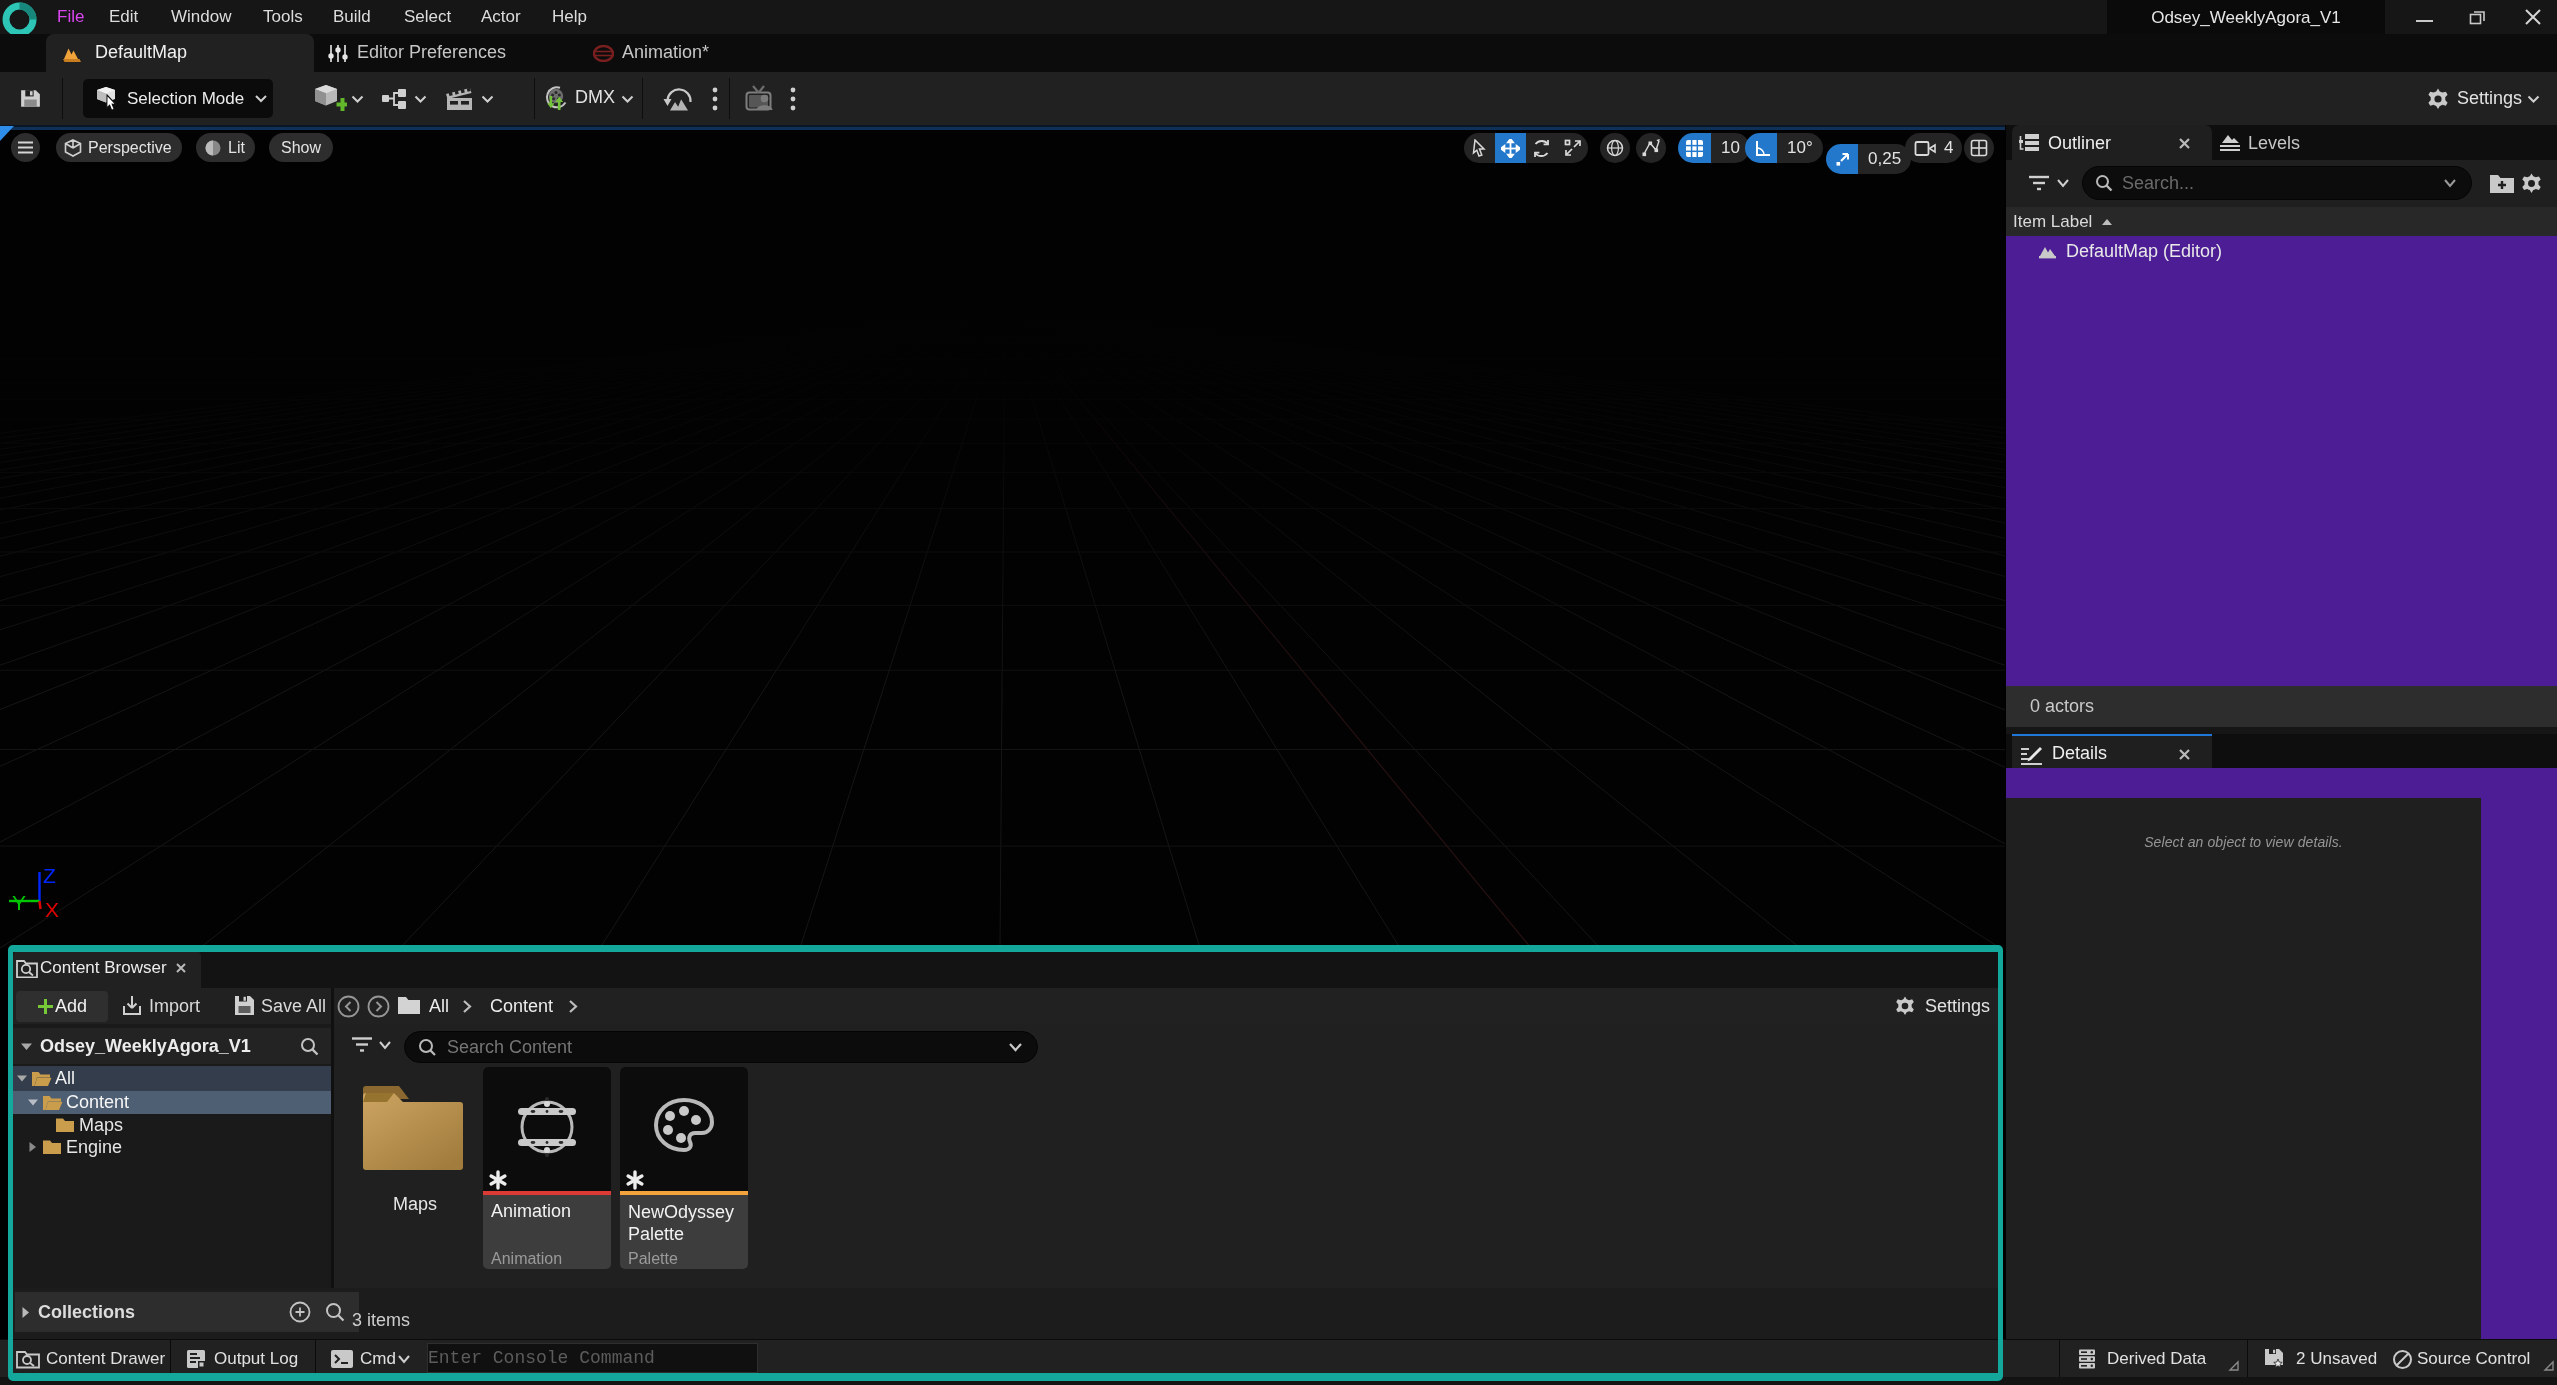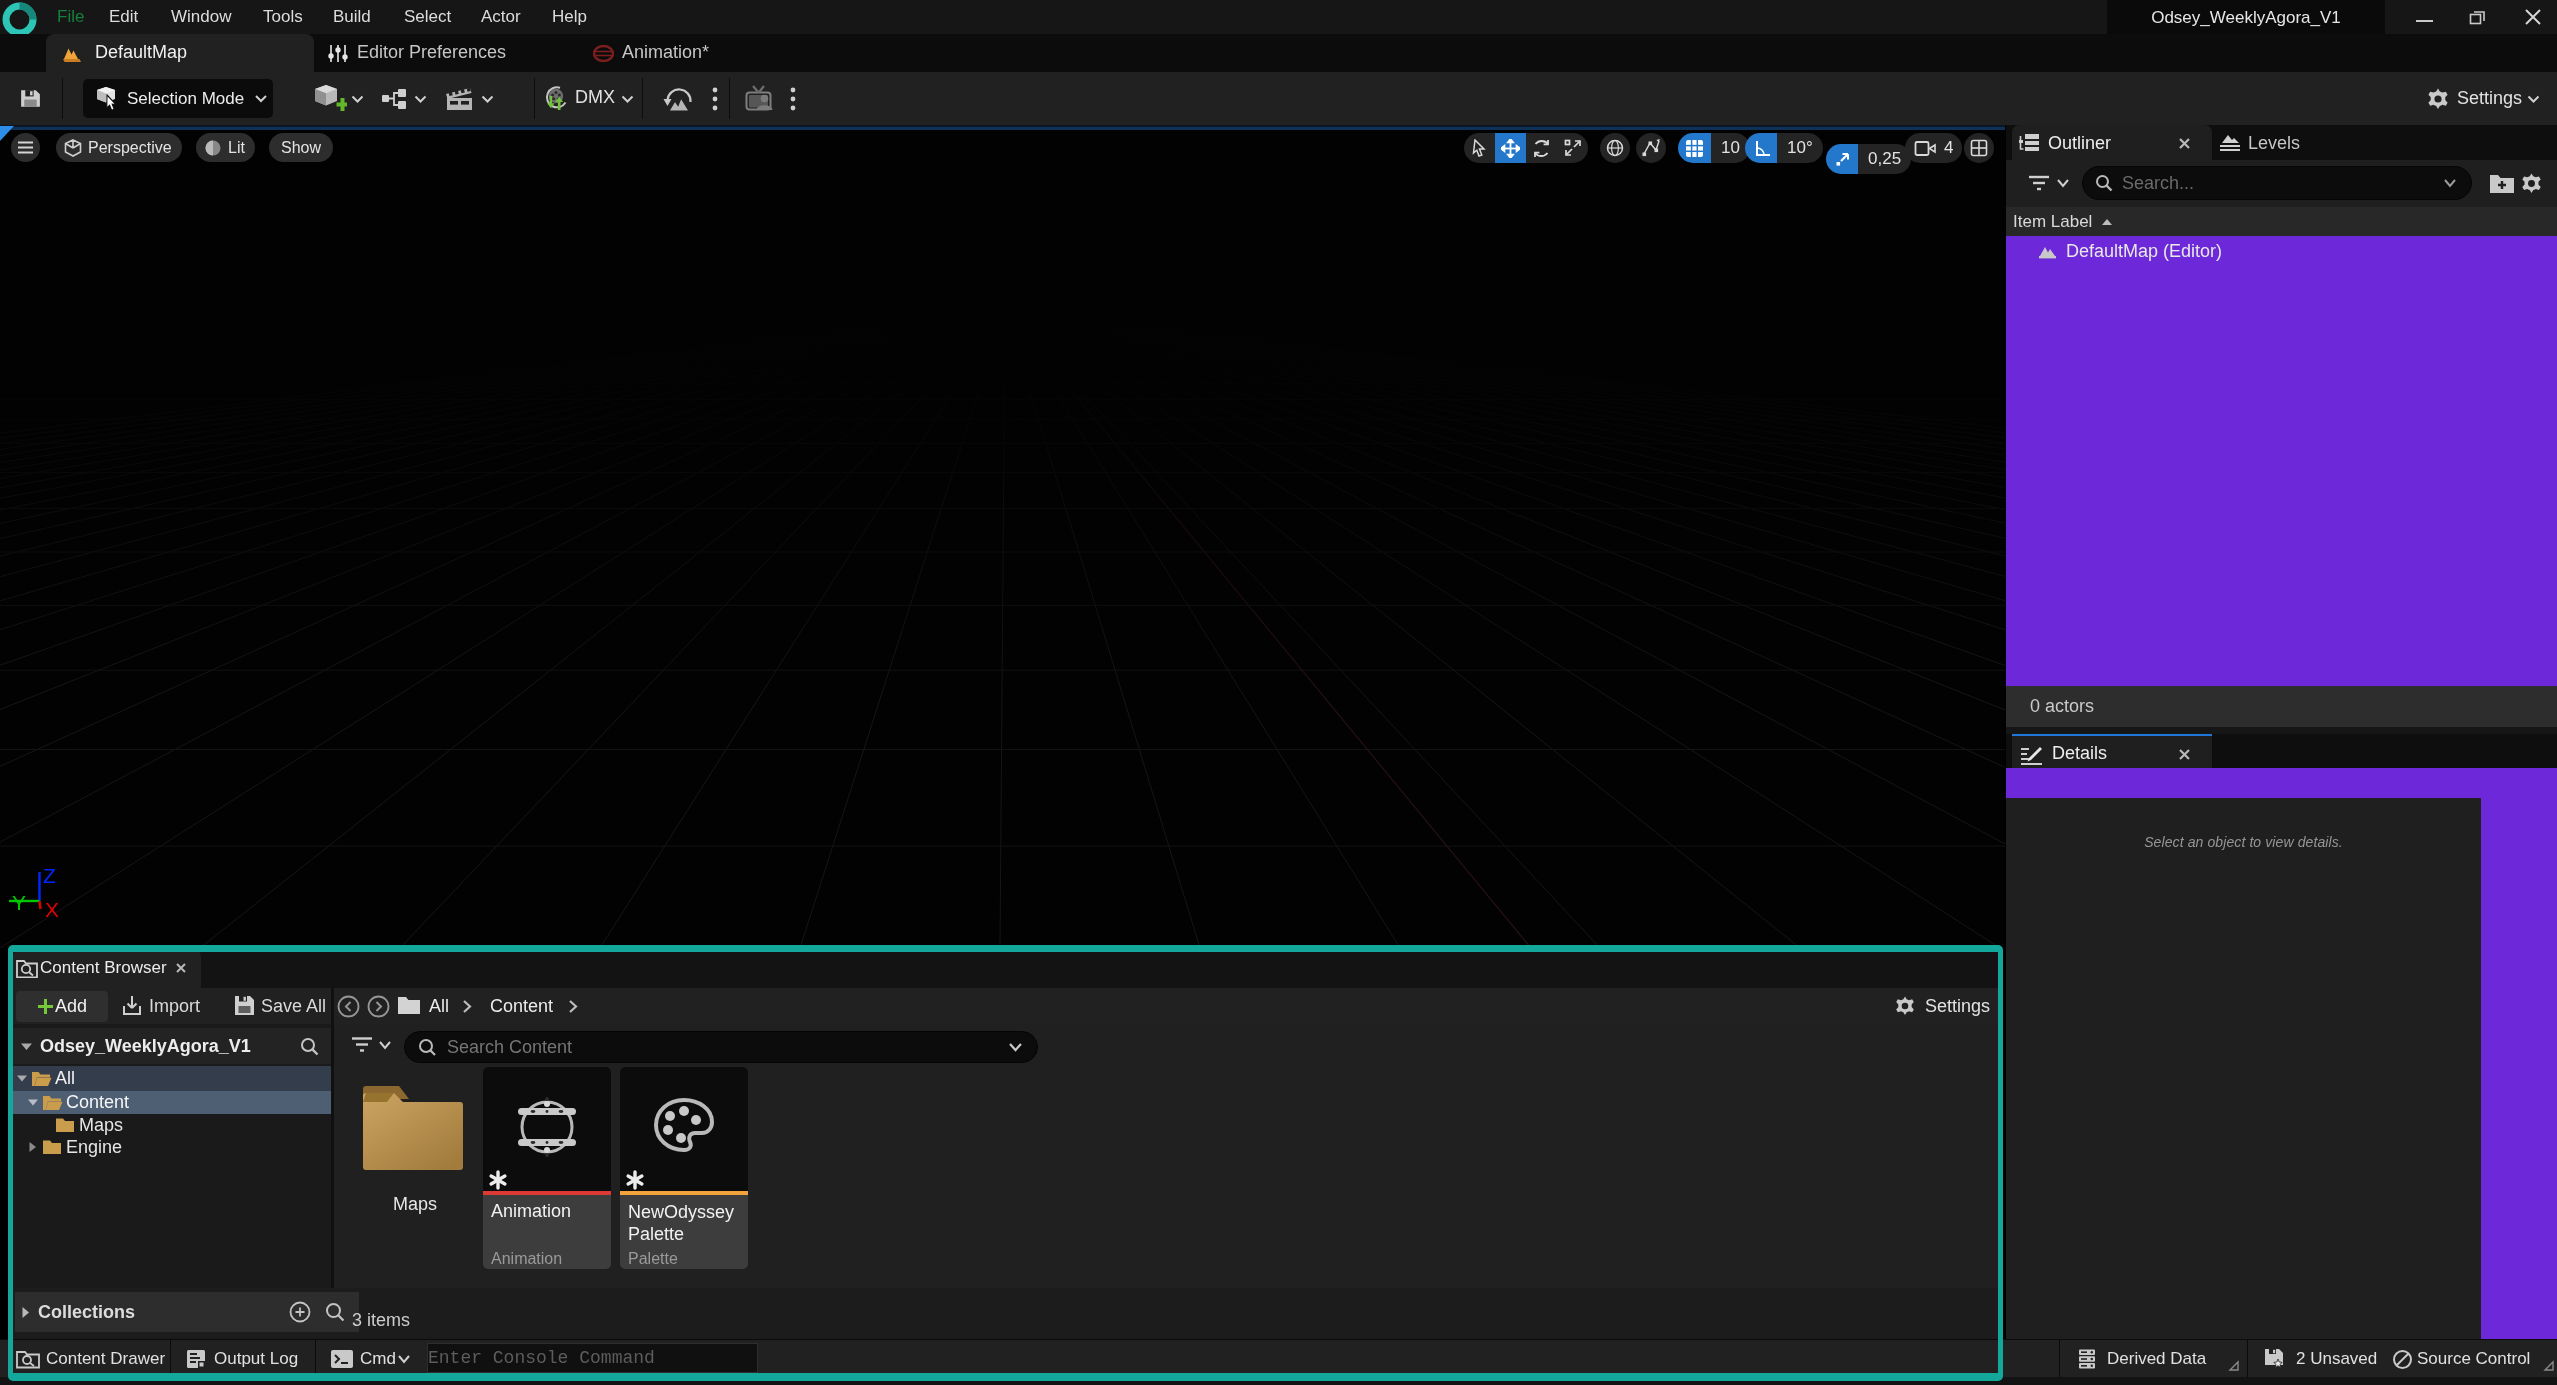--- a/index.html
+++ b/index.html
@@ -13,21 +13,21 @@
 </head>
 <body>
 <div id="root">
 
   <div class="abs" id="menubar" style="left:0;top:0;width:2557px;height:34px;background:#161616;">
 
     <svg class="abs" style="left:2px;top:2px" width="35" height="35" viewBox="0 0 35 35">
       <circle cx="17.5" cy="17.5" r="13.5" fill="none" stroke="#2cc5b6" stroke-width="7"></circle>
       <path d="M 17.5 4 A 13.5 13.5 0 0 1 31 17.5" fill="none" stroke="#17877c" stroke-width="7"></path>
     </svg>
-    <div class="abs" style="left:57px;top:7px;font-size:17px;color:#15803d;">File</div>
+    <div class="abs" style="left:57px;top:7px;font-size:17px;color:#d946ef;">File</div>
     <div class="abs" style="left:109px;top:7px;font-size:17px;color:#dcdcdc;">Edit</div>
     <div class="abs" style="left:171px;top:7px;font-size:17px;color:#dcdcdc;">Window</div>
     <div class="abs" style="left:263px;top:7px;font-size:17px;color:#dcdcdc;">Tools</div>
     <div class="abs" style="left:333px;top:7px;font-size:17px;color:#dcdcdc;">Build</div>
     <div class="abs" style="left:404px;top:7px;font-size:17px;color:#dcdcdc;">Select</div>
     <div class="abs" style="left:481px;top:7px;font-size:17px;color:#dcdcdc;">Actor</div>
     <div class="abs" style="left:552px;top:7px;font-size:17px;color:#dcdcdc;">Help</div>
 
     <div class="abs" style="left:2107px;top:0;width:278px;height:35px;background:#0a0a0a;color:#e6e6e6;font-size:17px;display:flex;align-items:center;justify-content:center;">Odsey_WeeklyAgora_V1</div>
 
@@ -418,21 +418,21 @@
     <svg class="abs" style="left:0;top:722px" width="70" height="100" viewBox="0 0 70 100">
       <line x1="39.5" y1="25" x2="39.5" y2="54" stroke="#0026ff" stroke-width="2.4"></line>
       <line x1="9" y1="54" x2="39.5" y2="54" stroke="#00c800" stroke-width="2.4"></line>
       <line x1="39.5" y1="54" x2="40.5" y2="62" stroke="#e00000" stroke-width="2.4"></line>
       <text x="43" y="36" fill="#0026ff" font-size="21" font-family="Liberation Sans">Z</text>
       <text x="12" y="63" fill="#00c800" font-size="21" font-family="Liberation Sans">Y</text>
       <text x="45" y="70" fill="#e00000" font-size="21" font-family="Liberation Sans">X</text>
     </svg>
 </div>
 
-  <div class="abs" id="rightdock" style="left:2006px;top:125px;width:551px;height:1260px;background:#6d28d9;">
+  <div class="abs" id="rightdock" style="left:2006px;top:125px;width:551px;height:1260px;background:#4c1d95;">
 
     <div class="abs" style="left:0;top:0;width:551px;height:35px;background:#0e0e0e;"></div>
     <div class="abs" style="left:6px;top:0;width:200px;height:35px;background:#1f1f1f;border-radius:7px 7px 0 0;"></div>
     <svg class="abs" style="left:12px;top:8px" width="22" height="19" viewBox="0 0 22 19">
       <g fill="#cfcfcf">
           <rect x="7" y="1" width="14" height="5"></rect>
           <rect x="7" y="8" width="14" height="4"></rect>
           <rect x="7" y="14" width="14" height="4"></rect>
         </g>
       <path d="M2.5 3 v13 h3" fill="none" stroke="#cfcfcf" stroke-width="1.6"></path>

